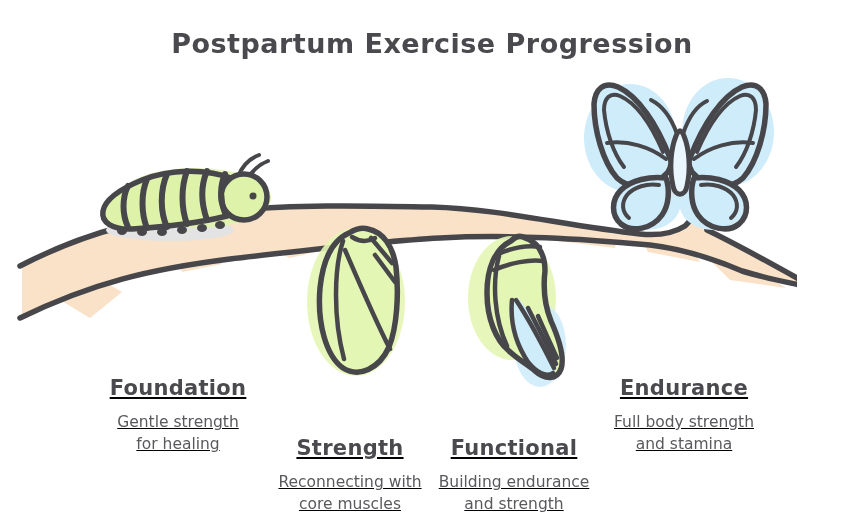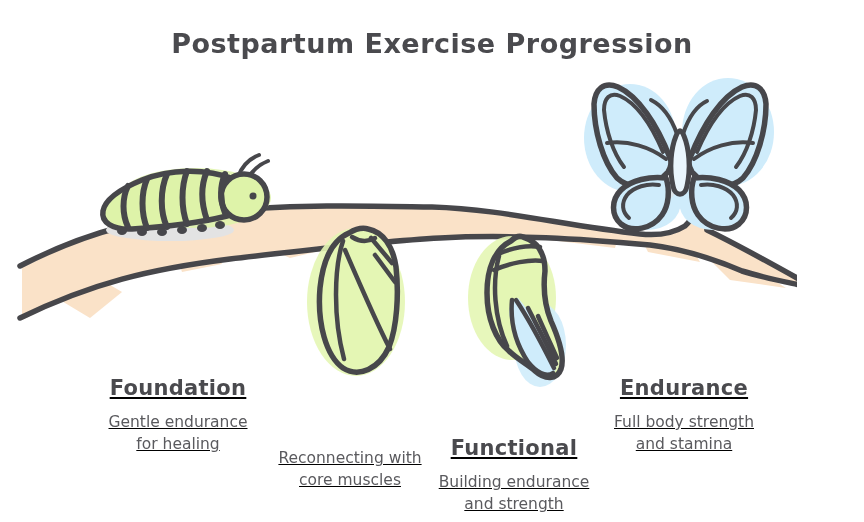--- a/index.html
+++ b/index.html
@@ -134,24 +134,25 @@
         <path d="M 753 143 C 732 140 710 147 694 159"></path>
         <path d="M 659 185 C 647 183 634 187 627 195 C 621 203 622 212 629 218"></path>
         <path d="M 701 185 C 713 183 726 187 733 195 C 739 203 738 212 731 218"></path>
       </g>
       <path class="f-body ink-edge" stroke-width="5" d="M 676 136 C 671 148 669 168 673 186 C 675 197 685 197 687 186 C 691 168 689 148 684 136 C 681 129 679 129 676 136 Z"></path>
     </g>
   </svg>
 
   <div class="stage stage-0">
     <div class="stage-label">Foundation</div>
-    <div class="stage-desc">Gentle endurance
+    <div class="stage-desc">Gentle strength
 for healing</div>
   </div>
   <div class="stage stage-1">
+    <div class="stage-label">Strength</div>
     <div class="stage-desc">Reconnecting with
 core muscles</div>
   </div>
   <div class="stage stage-3">
     <div class="stage-label">Endurance</div>
     <div class="stage-desc">Full body strength
 and stamina</div>
   </div>
   <div class="stage stage-2">
     <div class="stage-label">Functional</div>

